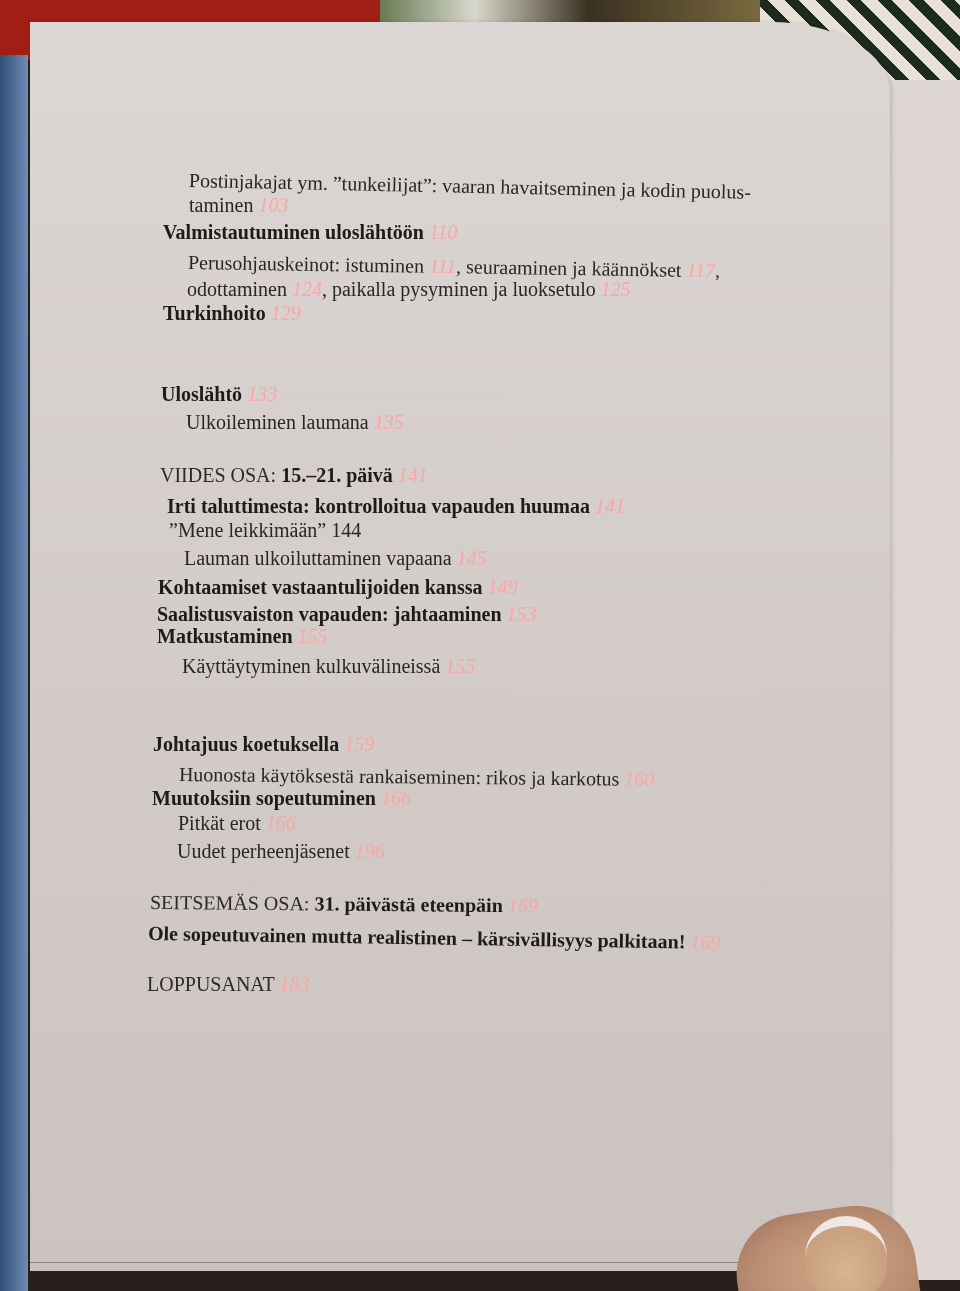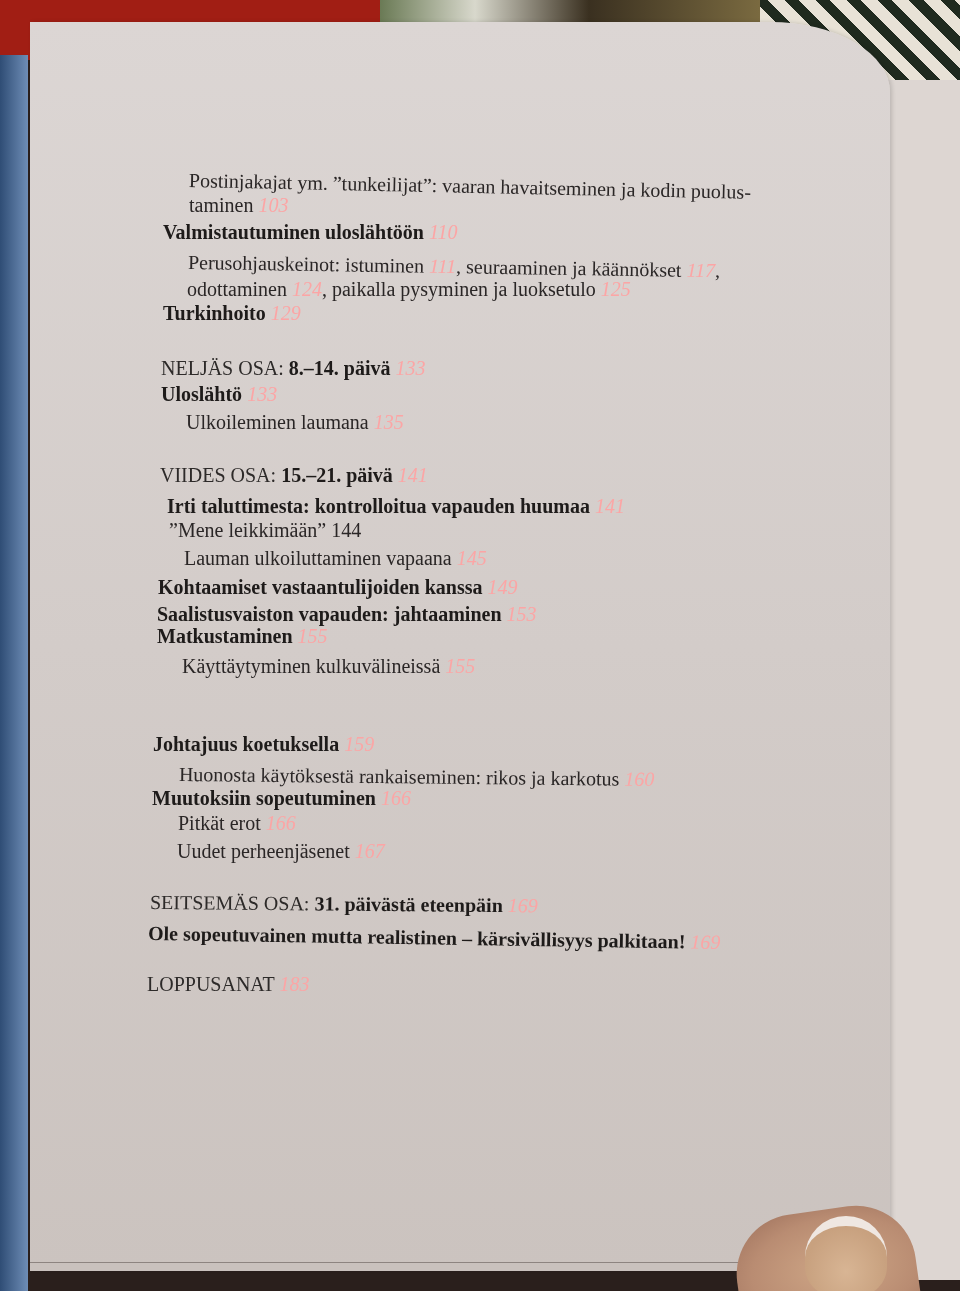--- a/index.html
+++ b/index.html
@@ -81,25 +81,20 @@
   <div class="line sub" style="left:187px; top:277px;">
     <span>odottaminen</span>
     <span class="i">124</span><span>, paikalla pysyminen ja luoksetulo</span>
     <span class="i">125</span>
   </div>
   <div class="line b" style="left:163px; top:301px;">
     <span>Turkinhoito</span>
     <span class="i" style="font-weight:normal">129</span>
   </div>
 
-  <div class="line" style="left:161px; top:356px;">
-    <span class="caps">NELJÄS OSA:</span>
-    <span class="b">8.–14. päivä</span>
-    <span class="i">133</span>
-  </div>
   <div class="line b" style="left:161px; top:382px;">
     <span>Uloslähtö</span>
     <span class="i" style="font-weight:normal">133</span>
   </div>
   <div class="line sub" style="left:186px; top:410px;">
     <span>Ulkoileminen laumana</span>
     <span class="i">135</span>
   </div>
 
   <div class="line" style="left:160px; top:463px;">
@@ -147,21 +142,21 @@
   <div class="line b" style="left:152px; top:786px;">
     <span>Muutoksiin sopeutuminen</span>
     <span class="i" style="font-weight:normal">166</span>
   </div>
   <div class="line sub" style="left:178px; top:811px;">
     <span>Pitkät erot</span>
     <span class="i">166</span>
   </div>
   <div class="line sub" style="left:177px; top:839px;">
     <span>Uudet perheenjäsenet</span>
-    <span class="i">167</span>
+    <span class="i">196</span>
   </div>
 
   <div class="line" style="left:150px; top:890px; transform:rotate(0.5deg); transform-origin:left;">
     <span class="caps">SEITSEMÄS OSA:</span>
     <span class="b">31. päivästä eteenpäin</span>
     <span class="i">169</span>
   </div>
   <div class="line b" style="left:148px; top:921px; transform:rotate(0.9deg); transform-origin:left;">
     <span>Ole sopeutuvainen mutta realistinen – kärsivällisyys palkitaan!</span>
     <span class="i" style="font-weight:normal">169</span>

